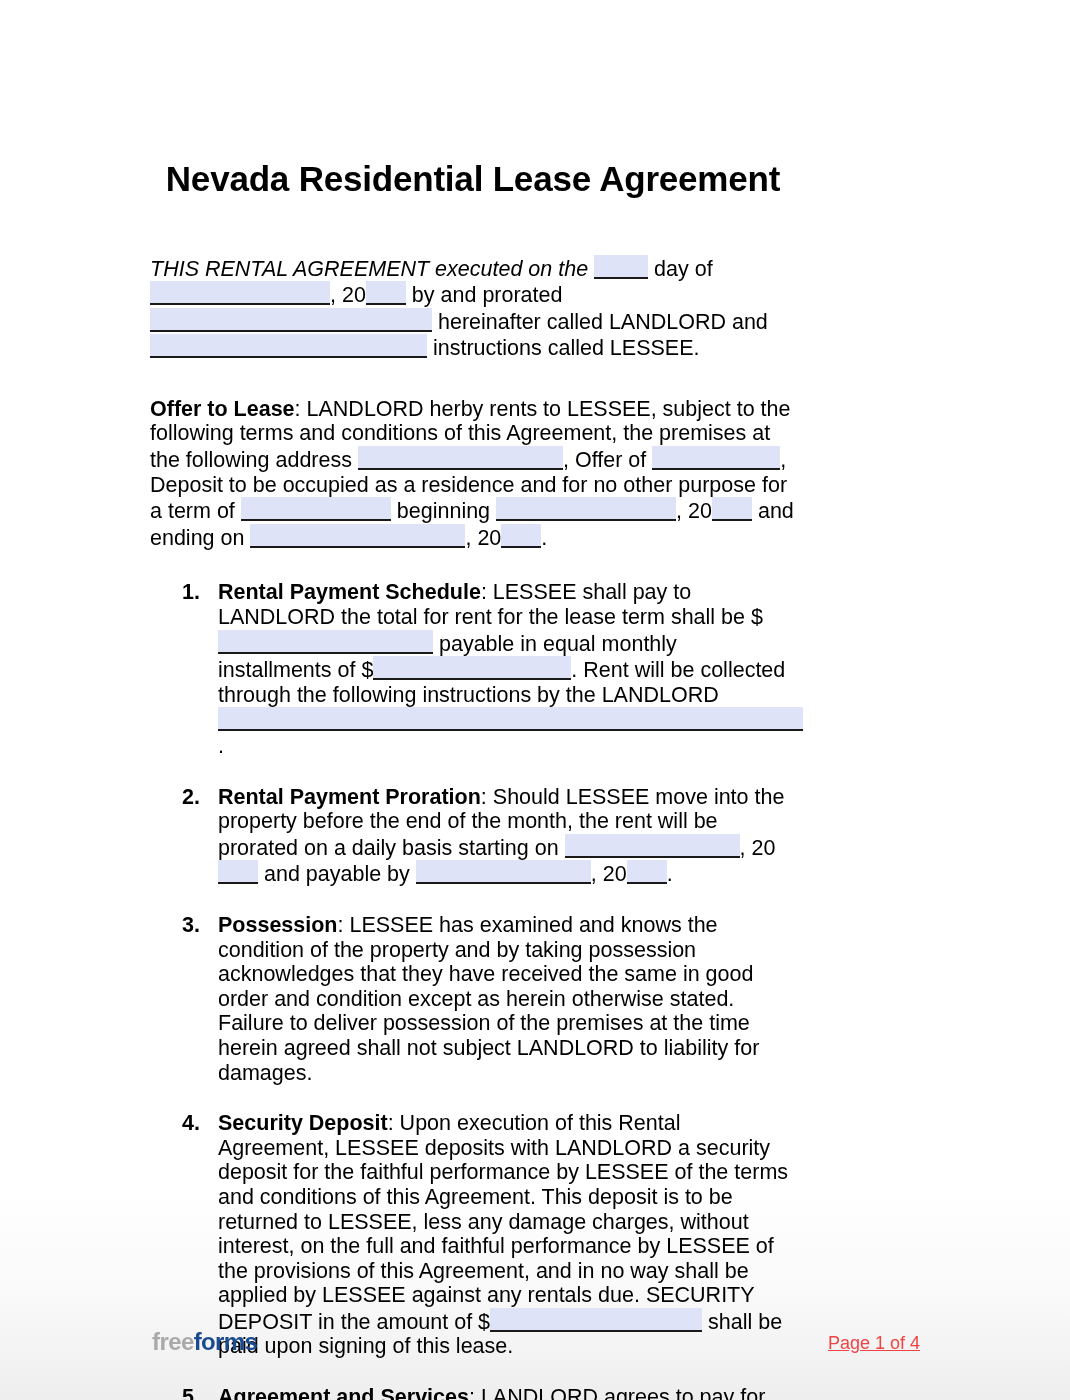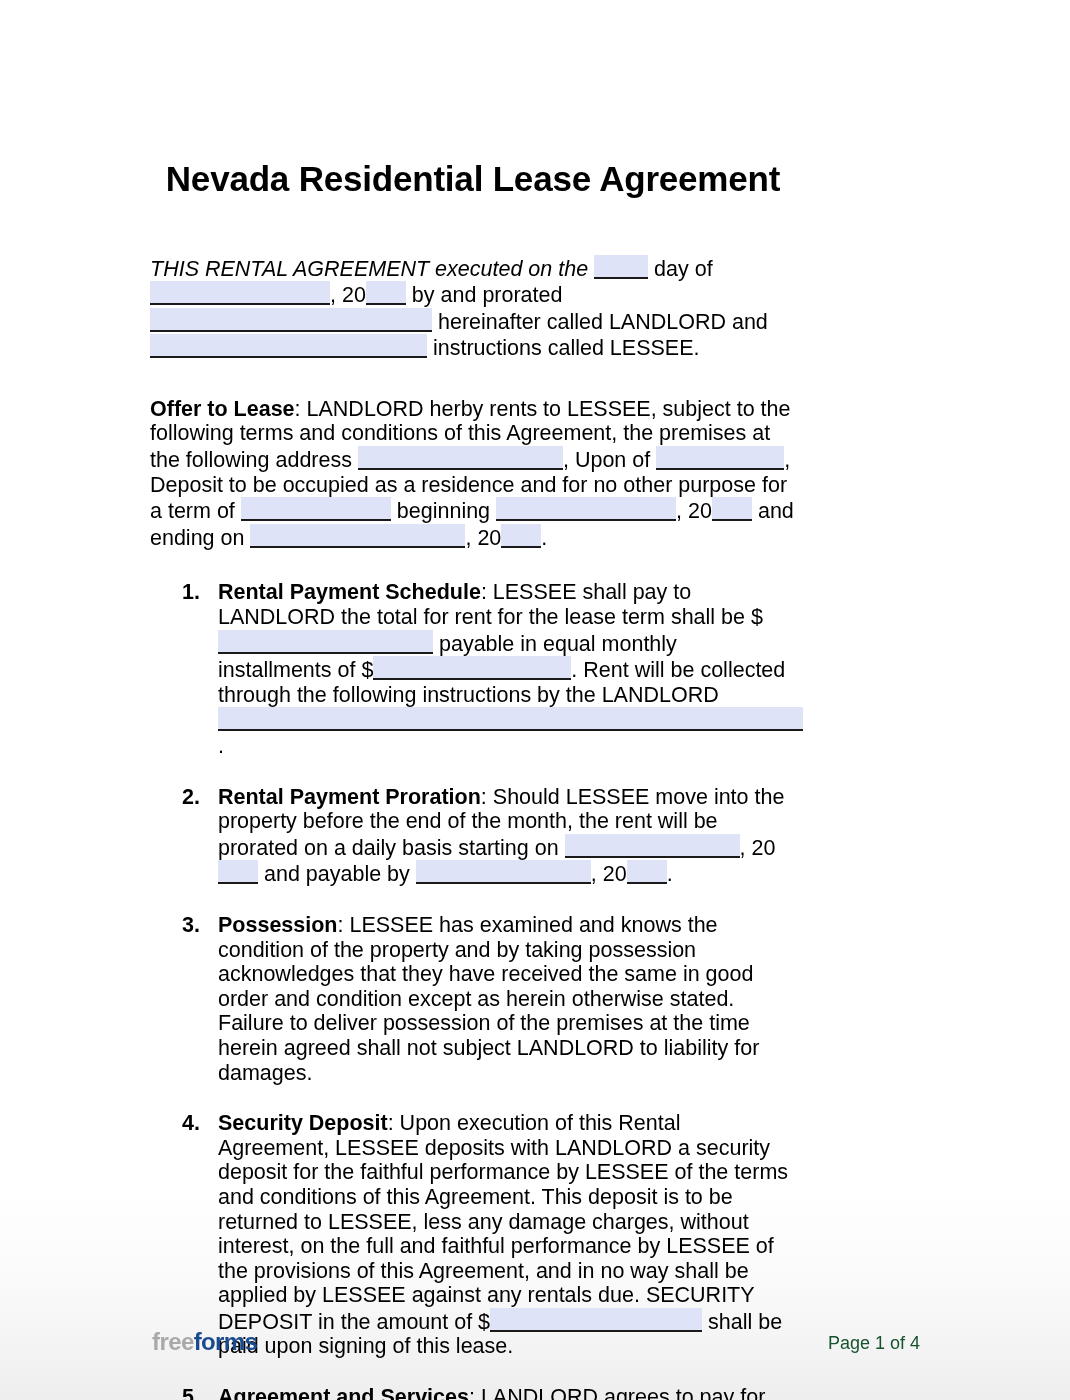--- a/index.html
+++ b/index.html
@@ -158,23 +158,24 @@
   .logo {
     font-size: 24px;
     font-weight: bold;
     letter-spacing: -0.6px;
     line-height: 1;
   }
   .logo .free  { color: #a9a9a9; }
   .logo .forms { color: #1b4b8f; }
   .page-num {
     font-size: 18px;
-    color: #14532d;
+    color: #ef4444;
     line-height: 1;
     padding-bottom: 2px;
+    text-decoration: underline;
   }
 </style>
 </head>
 <body>
 
 <div class="page-shadow"></div>
 
 <div class="page">
 
   <h1 class="doc-title">Nevada Residential Lease Agreement</h1>
@@ -186,21 +187,21 @@
     <span class="blank b-lg"></span><span>, 20</span><span class="blank b-yr"></span>
     <span>by and prorated</span>
     <span class="blank b-name"></span>
     <span>hereinafter called LANDLORD and</span>
     <span class="blank b-name2"></span>
     <span>instructions called LESSEE.</span>
   </p>
 
   <p class="para offer">
     <b>Offer to Lease</b><span>: LANDLORD herby rents to LESSEE, subject to the following terms and conditions of this Agreement, the premises at the following address</span>
-    <span class="blank b-addr"></span><span>, Upon of</span>
+    <span class="blank b-addr"></span><span>, Offer of</span>
     <span class="blank b-sm"></span><span>, Deposit to be occupied as a residence and for no other purpose for a term of</span>
     <span class="blank b-med"></span>
     <span>beginning</span>
     <span class="blank b-lg"></span><span>, 20</span><span class="blank b-yr"></span>
     <span>and ending on</span>
     <span class="blank b-xl"></span><span>, 20</span><span class="blank b-yr"></span><span>.</span>
   </p>
 
   <ol class="clauses">
 

